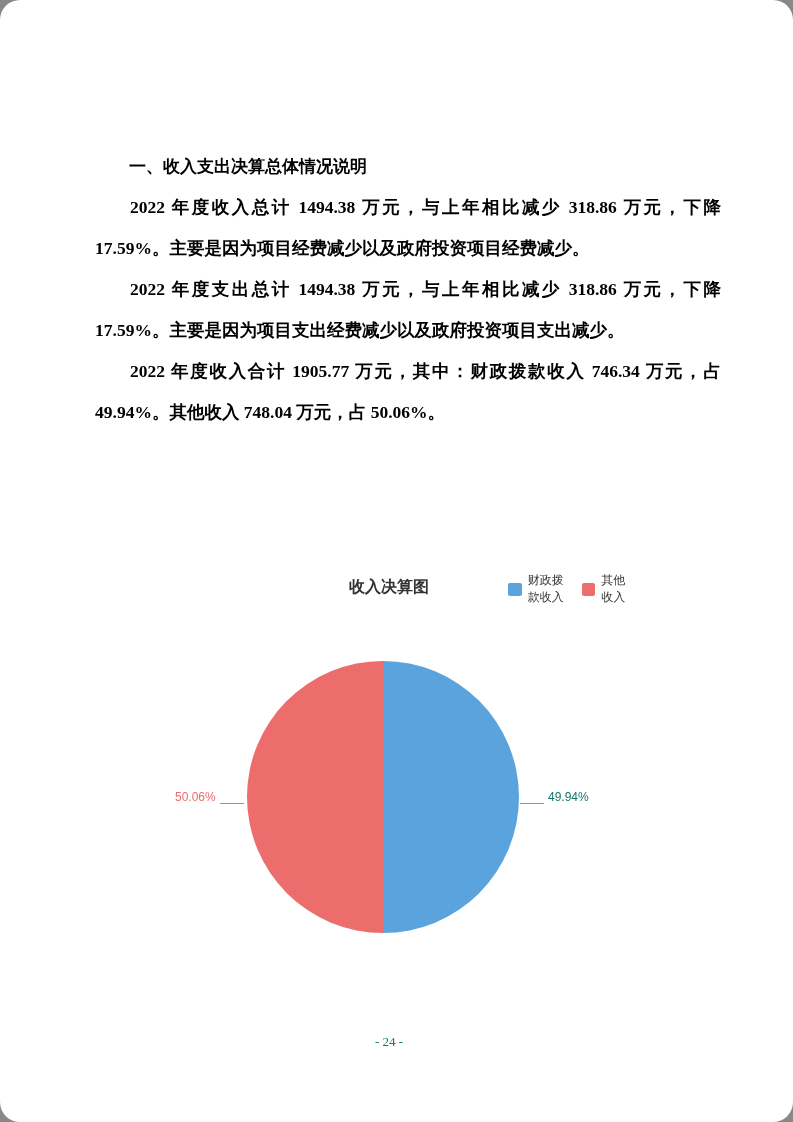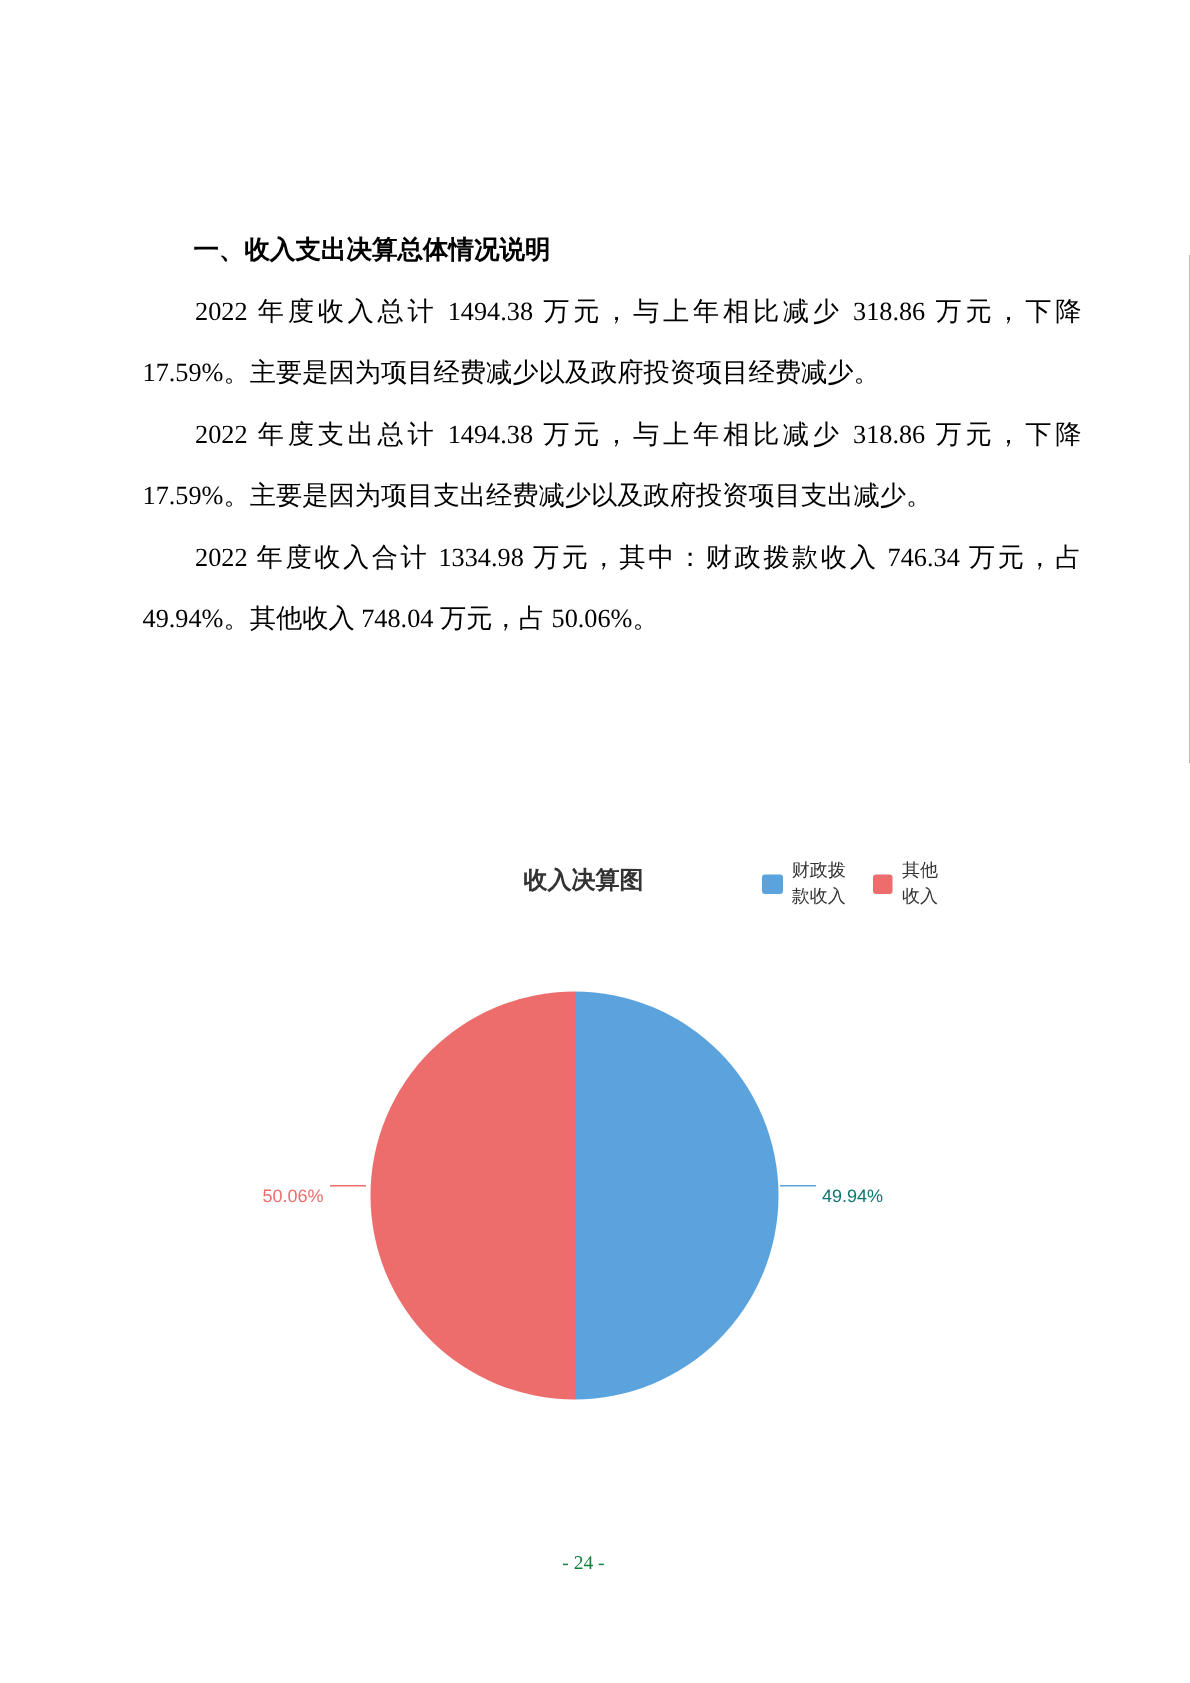--- a/index.html
+++ b/index.html
@@ -6,20 +6,21 @@
   html, body { background: #888; }
   .page {
     position: relative;
     width: 793px;
     height: 1122px;
     margin: 0 auto;
     background: #ffffff;
     font-family: "Liberation Serif", "DejaVu Serif", serif;
     color: #000;
     overflow: hidden;
+    border-radius: 20px;
   }
   .content {
     position: absolute;
     top: 146px;
     left: 95px;
     width: 626px;
   }
   .content h2 {
     font-family: "Liberation Sans", "DejaVu Sans", sans-serif;
     font-size: 17px;
@@ -28,20 +29,21 @@
     text-indent: 2em;
     color: #000;
   }
   .content h2.second { margin-top: 10px; }
   .content p {
     font-size: 17.5px;
     line-height: 41px;
     text-indent: 2em;
     text-align: justify;
     text-justify: inter-character;
+    font-weight: bold;
   }
   
   .chart {
     position: absolute;
     left: 0; top: 560px;
     width: 631px; height: 400px;
   }
   .chart-title {
     position: absolute;
     left: 0; top: 17px;
@@ -72,21 +74,21 @@
   }
   .pie {
     position: absolute;
     left: 247px; top: 101px;
     width: 272px; height: 272px;
     border-radius: 50%;
   }
   .pie-label {
     position: absolute;
     display: flex;
-    align-items: flex-start;
+    align-items: flex-end;
     gap: 4px;
     font-family: "Liberation Sans", "DejaVu Sans", sans-serif;
     font-size: 12px;
     line-height: 14px;
   }
   .pie-label .leader { display: inline-block; width: 24px; height: 1px; background: #999; }
   .pie-label.right { left: 520px; top: 230px; }
   .pie-label.left  { left: 175px; top: 230px; }
   
   .footer {
@@ -100,21 +102,21 @@
 </style>
 </head>
 <body>
 
 <div class="page">
 
   <div class="content">
     <h2>一、收入支出决算总体情况说明</h2>
     <p>2022 年度收入总计 1494.38 万元，与上年相比减少 318.86 万元，下降 17.59%。主要是因为项目经费减少以及政府投资项目经费减少。</p>
     <p>2022 年度支出总计 1494.38 万元，与上年相比减少 318.86 万元，下降 17.59%。主要是因为项目支出经费减少以及政府投资项目支出减少。</p>
-    <p>2022 年度收入合计 1334.98 万元，其中：财政拨款收入 746.34 万元，占 49.94%。其他收入 748.04 万元，占 50.06%。</p>
+    <p>2022 年度收入合计 1905.77 万元，其中：财政拨款收入 746.34 万元，占 49.94%。其他收入 748.04 万元，占 50.06%。</p>
   </div>
 
   <div class="chart">
     <div class="chart-title">收入决算图</div>
 
     <div class="legend">
       <div class="legend-item">
         <span class="swatch" style="background: rgb(91, 163, 220);"></span>
         <span>财政拨款收入</span>
       </div>

